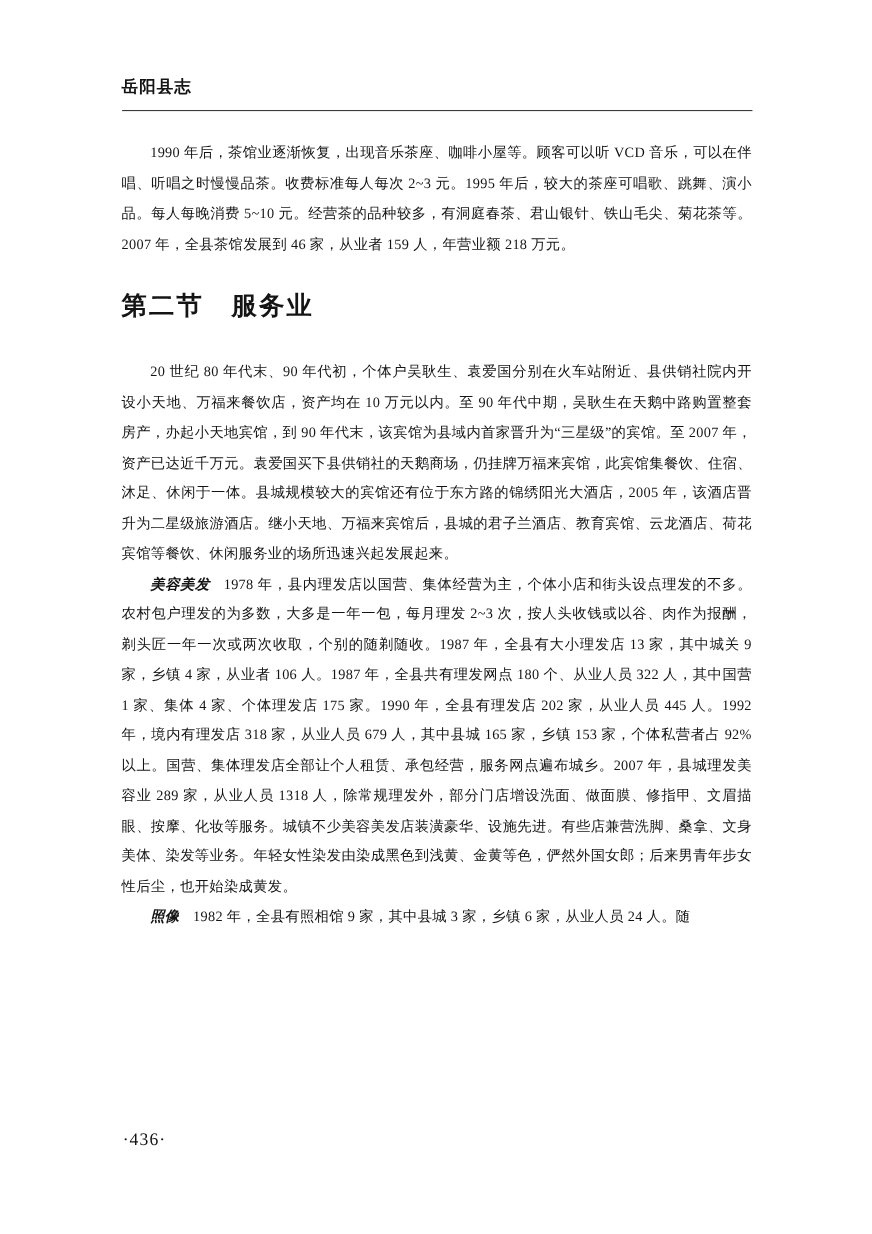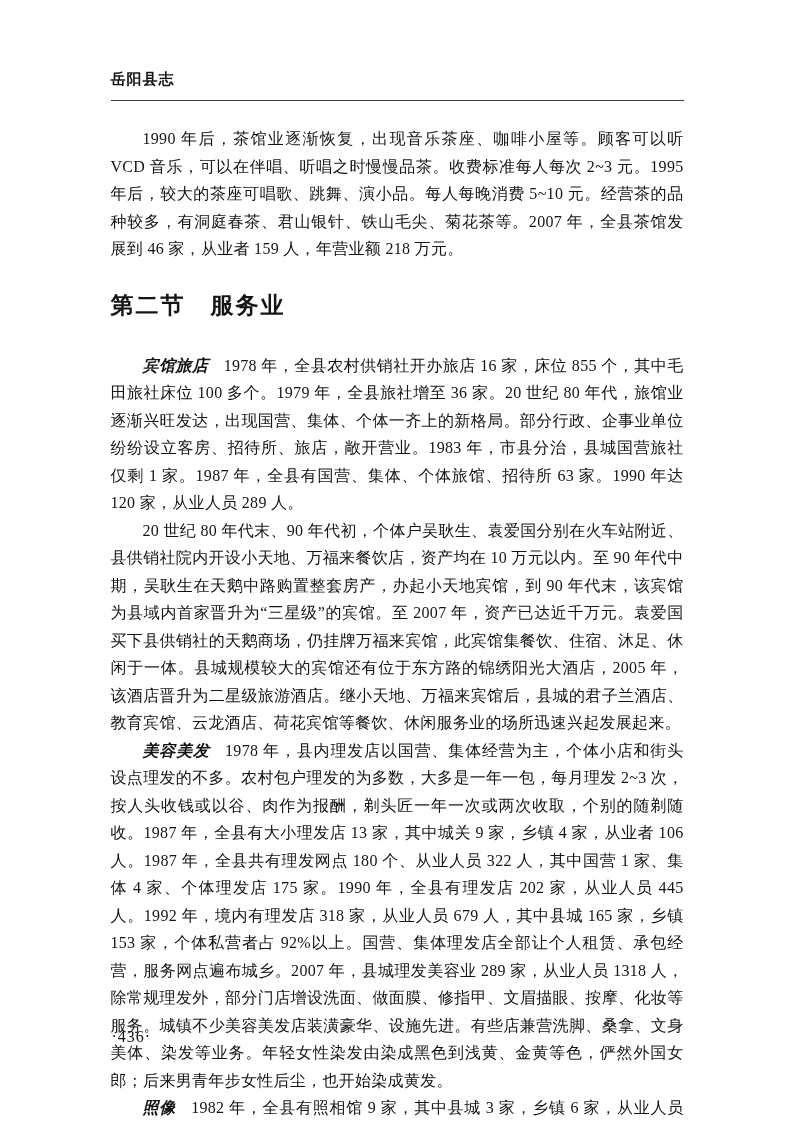--- a/index.html
+++ b/index.html
@@ -25,21 +25,21 @@
     font-size: 15px;
     letter-spacing: 1px;
     padding-bottom: 11px;
     border-bottom: 1.5px solid #3a3a3a;
   }
   .body-text {
     margin-top: 24px;
   }
   .body-text p {
     margin: 0;
-    font-size: 16px;
+    font-size: 13px;
     line-height: 27.5px;
     text-align: justify;
     text-justify: inter-character;
     text-indent: 2em;
     letter-spacing: 0.3px;
   }
   .section-heading {
     font-family: "Liberation Sans", "DejaVu Sans", sans-serif;
     font-weight: bold;
     font-size: 23px;
@@ -73,21 +73,20 @@
   <header>
     <div class="running-header">岳阳县志</div>
   </header>
 
   <main class="body-text">
 
     <p>1990 年后，茶馆业逐渐恢复，出现音乐茶座、咖啡小屋等。顾客可以听 VCD 音乐，可以在伴唱、听唱之时慢慢品茶。收费标准每人每次 2~3 元。1995 年后，较大的茶座可唱歌、跳舞、演小品。每人每晚消费 5~10 元。经营茶的品种较多，有洞庭春茶、君山银针、铁山毛尖、菊花茶等。2007 年，全县茶馆发展到 46 家，从业者 159 人，年营业额 218 万元。</p>
 
     <h2 class="section-heading">第二节　服务业</h2>
 
-    <p><span class="lead-term">宾馆旅店</span><span>1978 年，全县农村供销社开办旅店 16 家，床位 855 个，其中毛田旅社床位 100 多个。1979 年，全县旅社增至 36 家。20 世纪 80 年代，旅馆业逐渐兴旺发达，出现国营、集体、个体一齐上的新格局。部分行政、企事业单位纷纷设立客房、招待所、旅店，敞开营业。1983 年，市县分治，县城国营旅社仅剩 1 家。1987 年，全县有国营、集体、个体旅馆、招待所 63 家。1990 年达 120 家，从业人员 289 人。</span></p>
 
     <p><span>20 世纪 80 年代末、90 年代初，个体户吴耿生、袁爱国分别在火车站附近、县供销社院内开设小天地、万福来餐饮店，资产均在 10 万元以内。至 90 年代中期，吴耿生在天鹅中路购置整套房产，办起小天地宾馆，到 90 年代末，该宾馆为县域内首家晋升为“三星级”的宾馆。至 2007 年，资产已达近千万元。袁爱国买下县供销社的天鹅商场，仍挂牌万福来宾馆，此宾馆集餐饮、住宿、沐足、休闲于一体。县城规模较大的宾馆还有位于东方路的锦绣阳光大酒店，2005 年，该酒店晋升为二星级旅游酒店。继小天地、万福来宾馆后，县城的君子兰酒店、教育宾馆、云龙酒店、荷花宾馆等餐饮、休闲服务业的场所迅速兴起发展起来。</span></p>
 
     <p><span class="lead-term">美容美发</span><span>1978 年，县内理发店以国营、集体经营为主，个体小店和街头设点理发的不多。农村包户理发的为多数，大多是一年一包，每月理发 2~3 次，按人头收钱或以谷、肉作为报酬，剃头匠一年一次或两次收取，个别的随剃随收。1987 年，全县有大小理发店 13 家，其中城关 9 家，乡镇 4 家，从业者 106 人。1987 年，全县共有理发网点 180 个、从业人员 322 人，其中国营 1 家、集体 4 家、个体理发店 175 家。1990 年，全县有理发店 202 家，从业人员 445 人。1992 年，境内有理发店 318 家，从业人员 679 人，其中县城 165 家，乡镇 153 家，个体私营者占 92%以上。国营、集体理发店全部让个人租赁、承包经营，服务网点遍布城乡。2007 年，县城理发美容业 289 家，从业人员 1318 人，除常规理发外，部分门店增设洗面、做面膜、修指甲、文眉描眼、按摩、化妆等服务。城镇不少美容美发店装潢豪华、设施先进。有些店兼营洗脚、桑拿、文身美体、染发等业务。年轻女性染发由染成黑色到浅黄、金黄等色，俨然外国女郎；后来男青年步女性后尘，也开始染成黄发。</span></p>
 
     <p><span class="lead-term">照像</span><span>1982 年，全县有照相馆 9 家，其中县城 3 家，乡镇 6 家，从业人员 24 人。随</span></p>
 
   </main>
 
   <div class="page-number">·436·</div>

